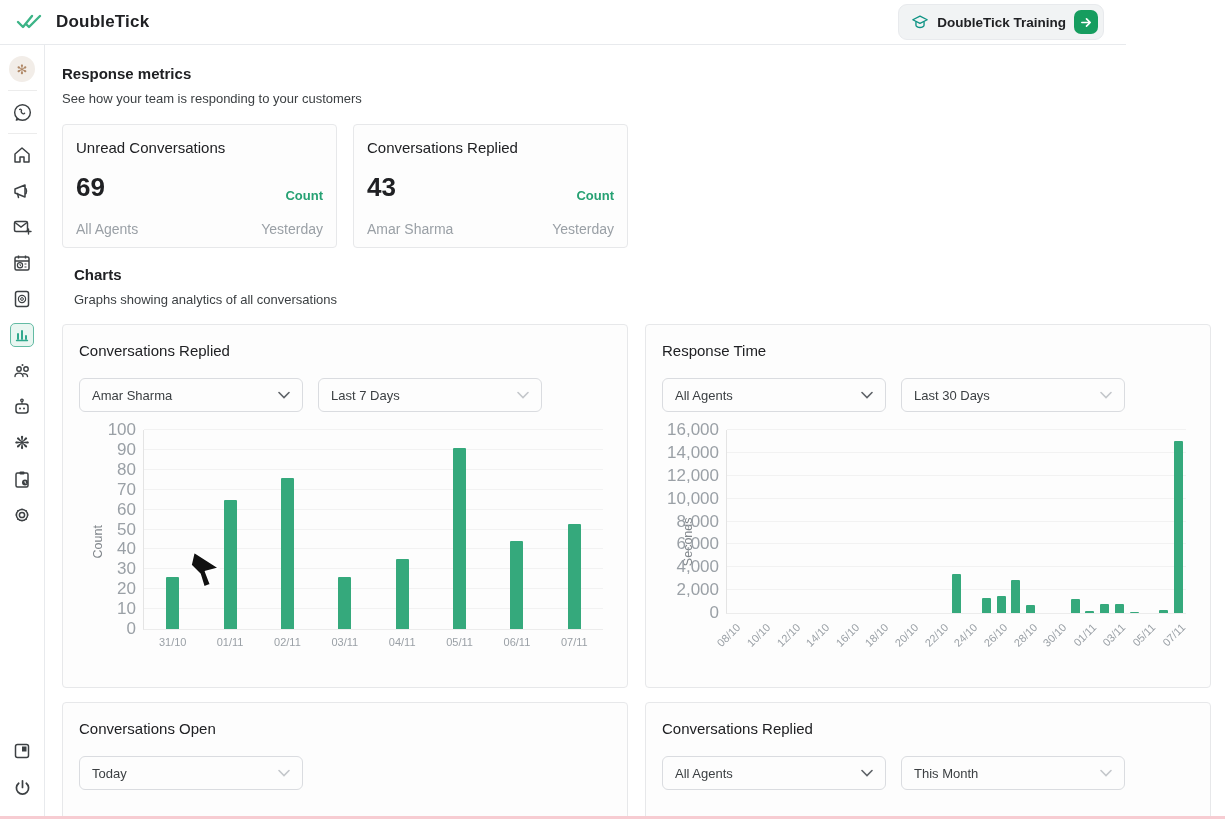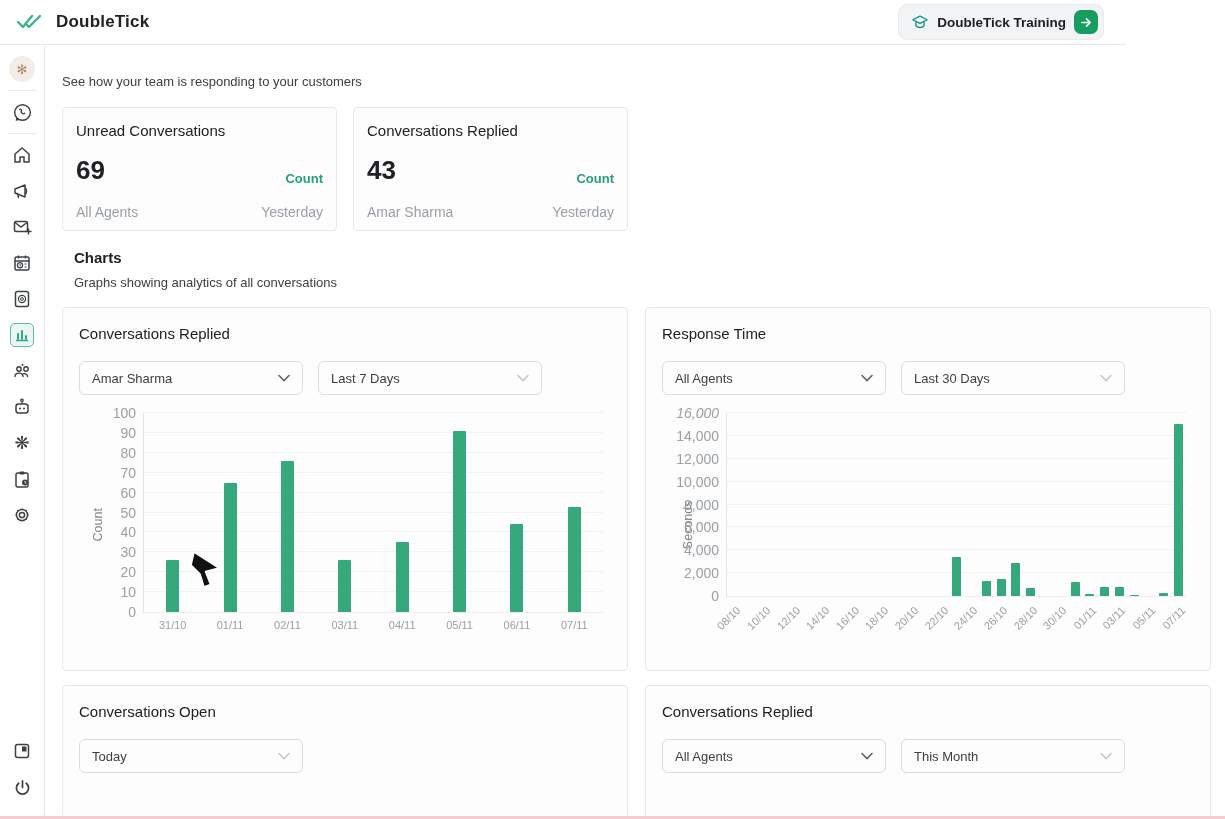--- a/index.html
+++ b/index.html
@@ -65,21 +65,21 @@
   .chev.light { color:#c4c7cb; }
 
   
   .chart { position:relative; height:252px; margin-top:8px; }
   .ylab { position:absolute; left:2px; top:50%; transform:translateY(-80%) rotate(-90deg);
           transform-origin:center; font-size:12.5px; color:#80868b; }
   .plot-area { position:absolute; left:64px; right:8px; top:10px; }
   .plot { position:absolute; left:0; right:0; top:0; bottom:0;
           border-left:1px solid #e4e4e4; border-bottom:1px solid #ececec; }
   .gridline { position:absolute; left:0; right:0; height:1px; background:#f2f2f2; }
-  .ytick { position:absolute; right:8px; transform:translateY(50%); font-size:14px;
+  .ytick { position:absolute; right:8px; transform:translateY(50%); font-size:17px;
            color:#9aa0a6; white-space:nowrap;margin-top:36px; }
   .slots { position:absolute; left:0; right:0; top:0; bottom:0; display:flex; }
   .slot { flex:1; display:flex; align-items:flex-end; justify-content:center; }
   .bar { border-radius:1px 1px 0 0; }
   .xlabels { position:absolute; left:0; right:0; display:flex; }
   .xlab { flex:1; text-align:center; font-size:11px; color:#9aa0a6; padding-top:7px; }
   .xlabels.rot { display:block; height:40px; }
   .xlab-rot { position:absolute; top:8px; font-size:11px; color:#9aa0a6; white-space:nowrap;
               transform:translateX(-100%) rotate(-45deg); transform-origin:100% 0; }
 
@@ -226,20 +226,21 @@
   <div class="side-item" style="margin-bottom:14px;">
     <svg class="ic" width="19" height="19" viewBox="0 0 20 20">
       <path d="M10 3 V10" stroke="#3c4043" stroke-width="1.8" stroke-linecap="round"></path>
       <path d="M6 5.5 a6.4 6.4 0 1 0 8 0" fill="none" stroke="#3c4043" stroke-width="1.8" stroke-linecap="round"></path>
     </svg>
   </div>
 </div>
 
 <div class="main">
 
+  <div class="sec-title">Response metrics</div>
   <div class="sec-sub">See how your team is responding to your customers</div>
 
   <div class="cards-row">
     <div class="metric-card">
       <div class="title">Unread Conversations</div>
       <div class="val-row">
         <span class="value">69</span>
         <span class="unit" style="color:#26a173;">Count</span>
       </div>
       <div class="foot">
@@ -385,21 +386,21 @@
               <span class="ytick" style="bottom: 37.5%; right: calc(100% + 8px);">6,000</span>
               <div class="gridline" style="bottom: 37.5%;"></div>
               <span class="ytick" style="bottom: 50%; right: calc(100% + 8px);">8,000</span>
               <div class="gridline" style="bottom: 50%;"></div>
               <span class="ytick" style="bottom: 62.5%; right: calc(100% + 8px);">10,000</span>
               <div class="gridline" style="bottom: 62.5%;"></div>
               <span class="ytick" style="bottom: 75%; right: calc(100% + 8px);">12,000</span>
               <div class="gridline" style="bottom: 75%;"></div>
               <span class="ytick" style="bottom: 87.5%; right: calc(100% + 8px);">14,000</span>
               <div class="gridline" style="bottom: 87.5%;"></div>
-              <span class="ytick" style="bottom: 100%; right: calc(100% + 8px); font-style: italic;">16,000</span>
+              <span class="ytick" style="bottom: 100%; right: calc(100% + 8px);">16,000</span>
               <div class="gridline" style="bottom: 100%;"></div>
               <div class="slots">
                 <div class="slot">
                   <div class="bar" style="width: 9px; height: 0%; background: rgb(53, 169, 124);"></div>
                 </div>
                 <div class="slot">
                   <div class="bar" style="width: 9px; height: 0%; background: rgb(53, 169, 124);"></div>
                 </div>
                 <div class="slot">
                   <div class="bar" style="width: 9px; height: 0%; background: rgb(53, 169, 124);"></div>

